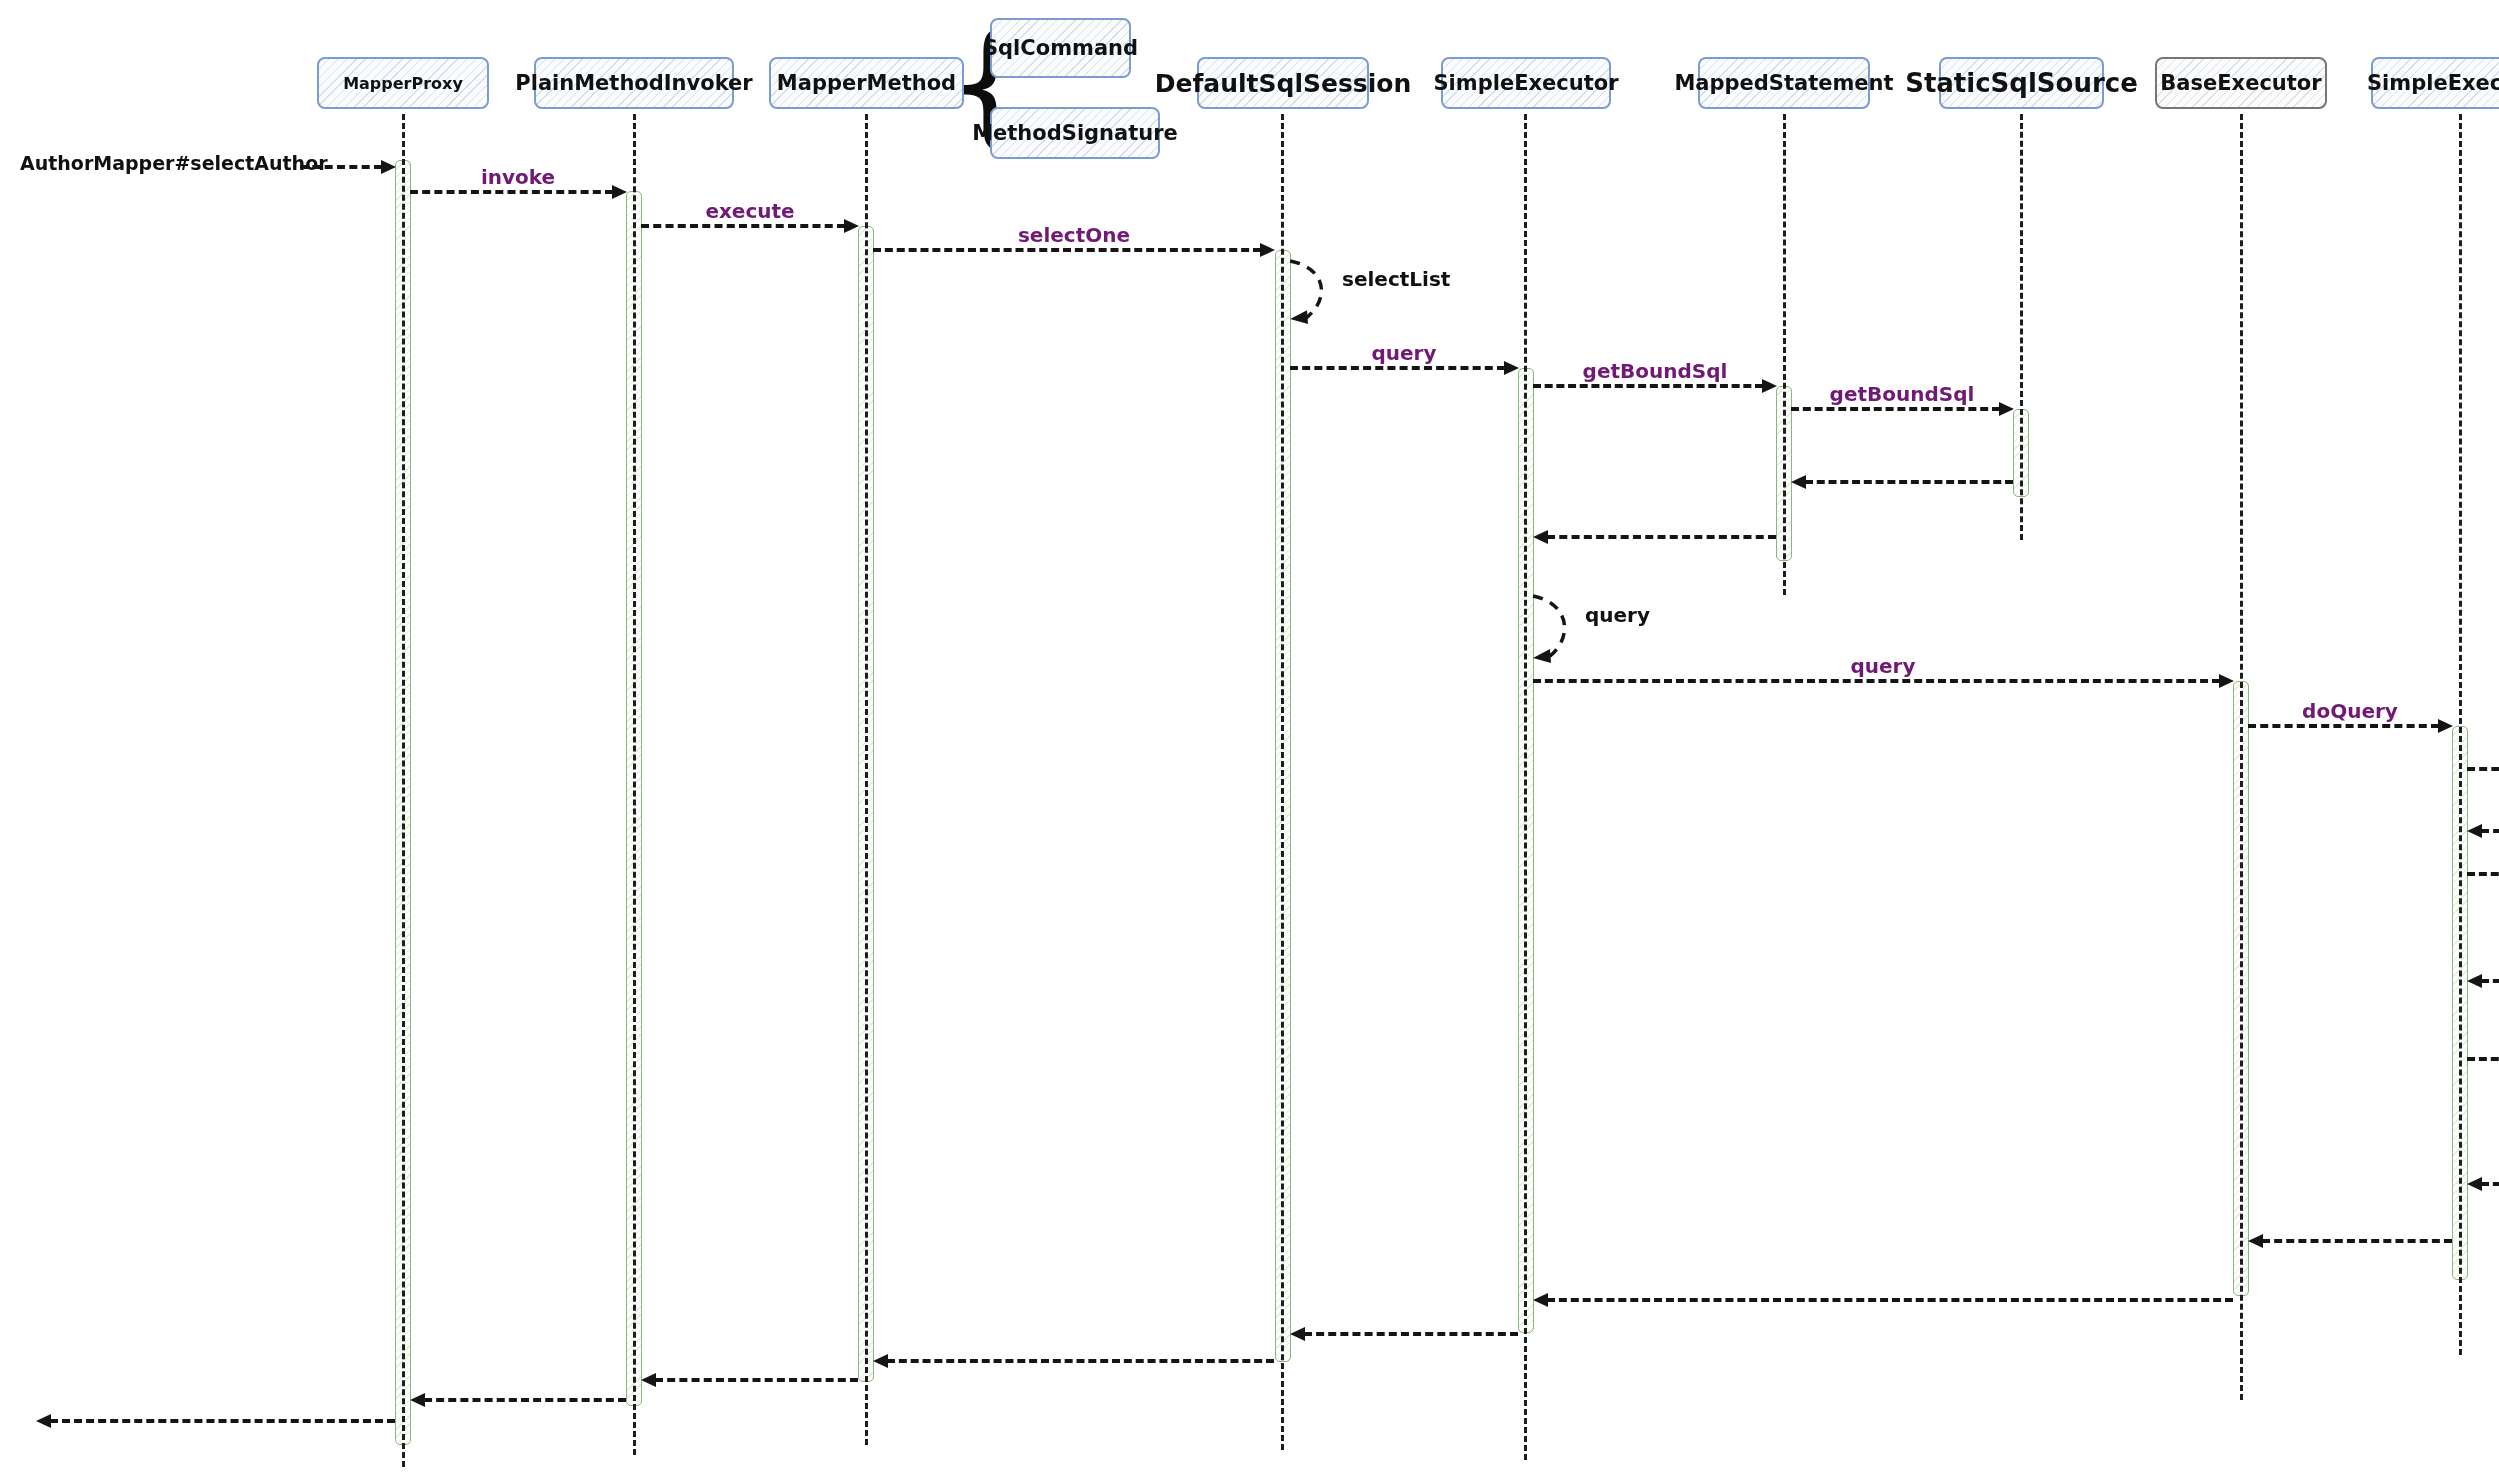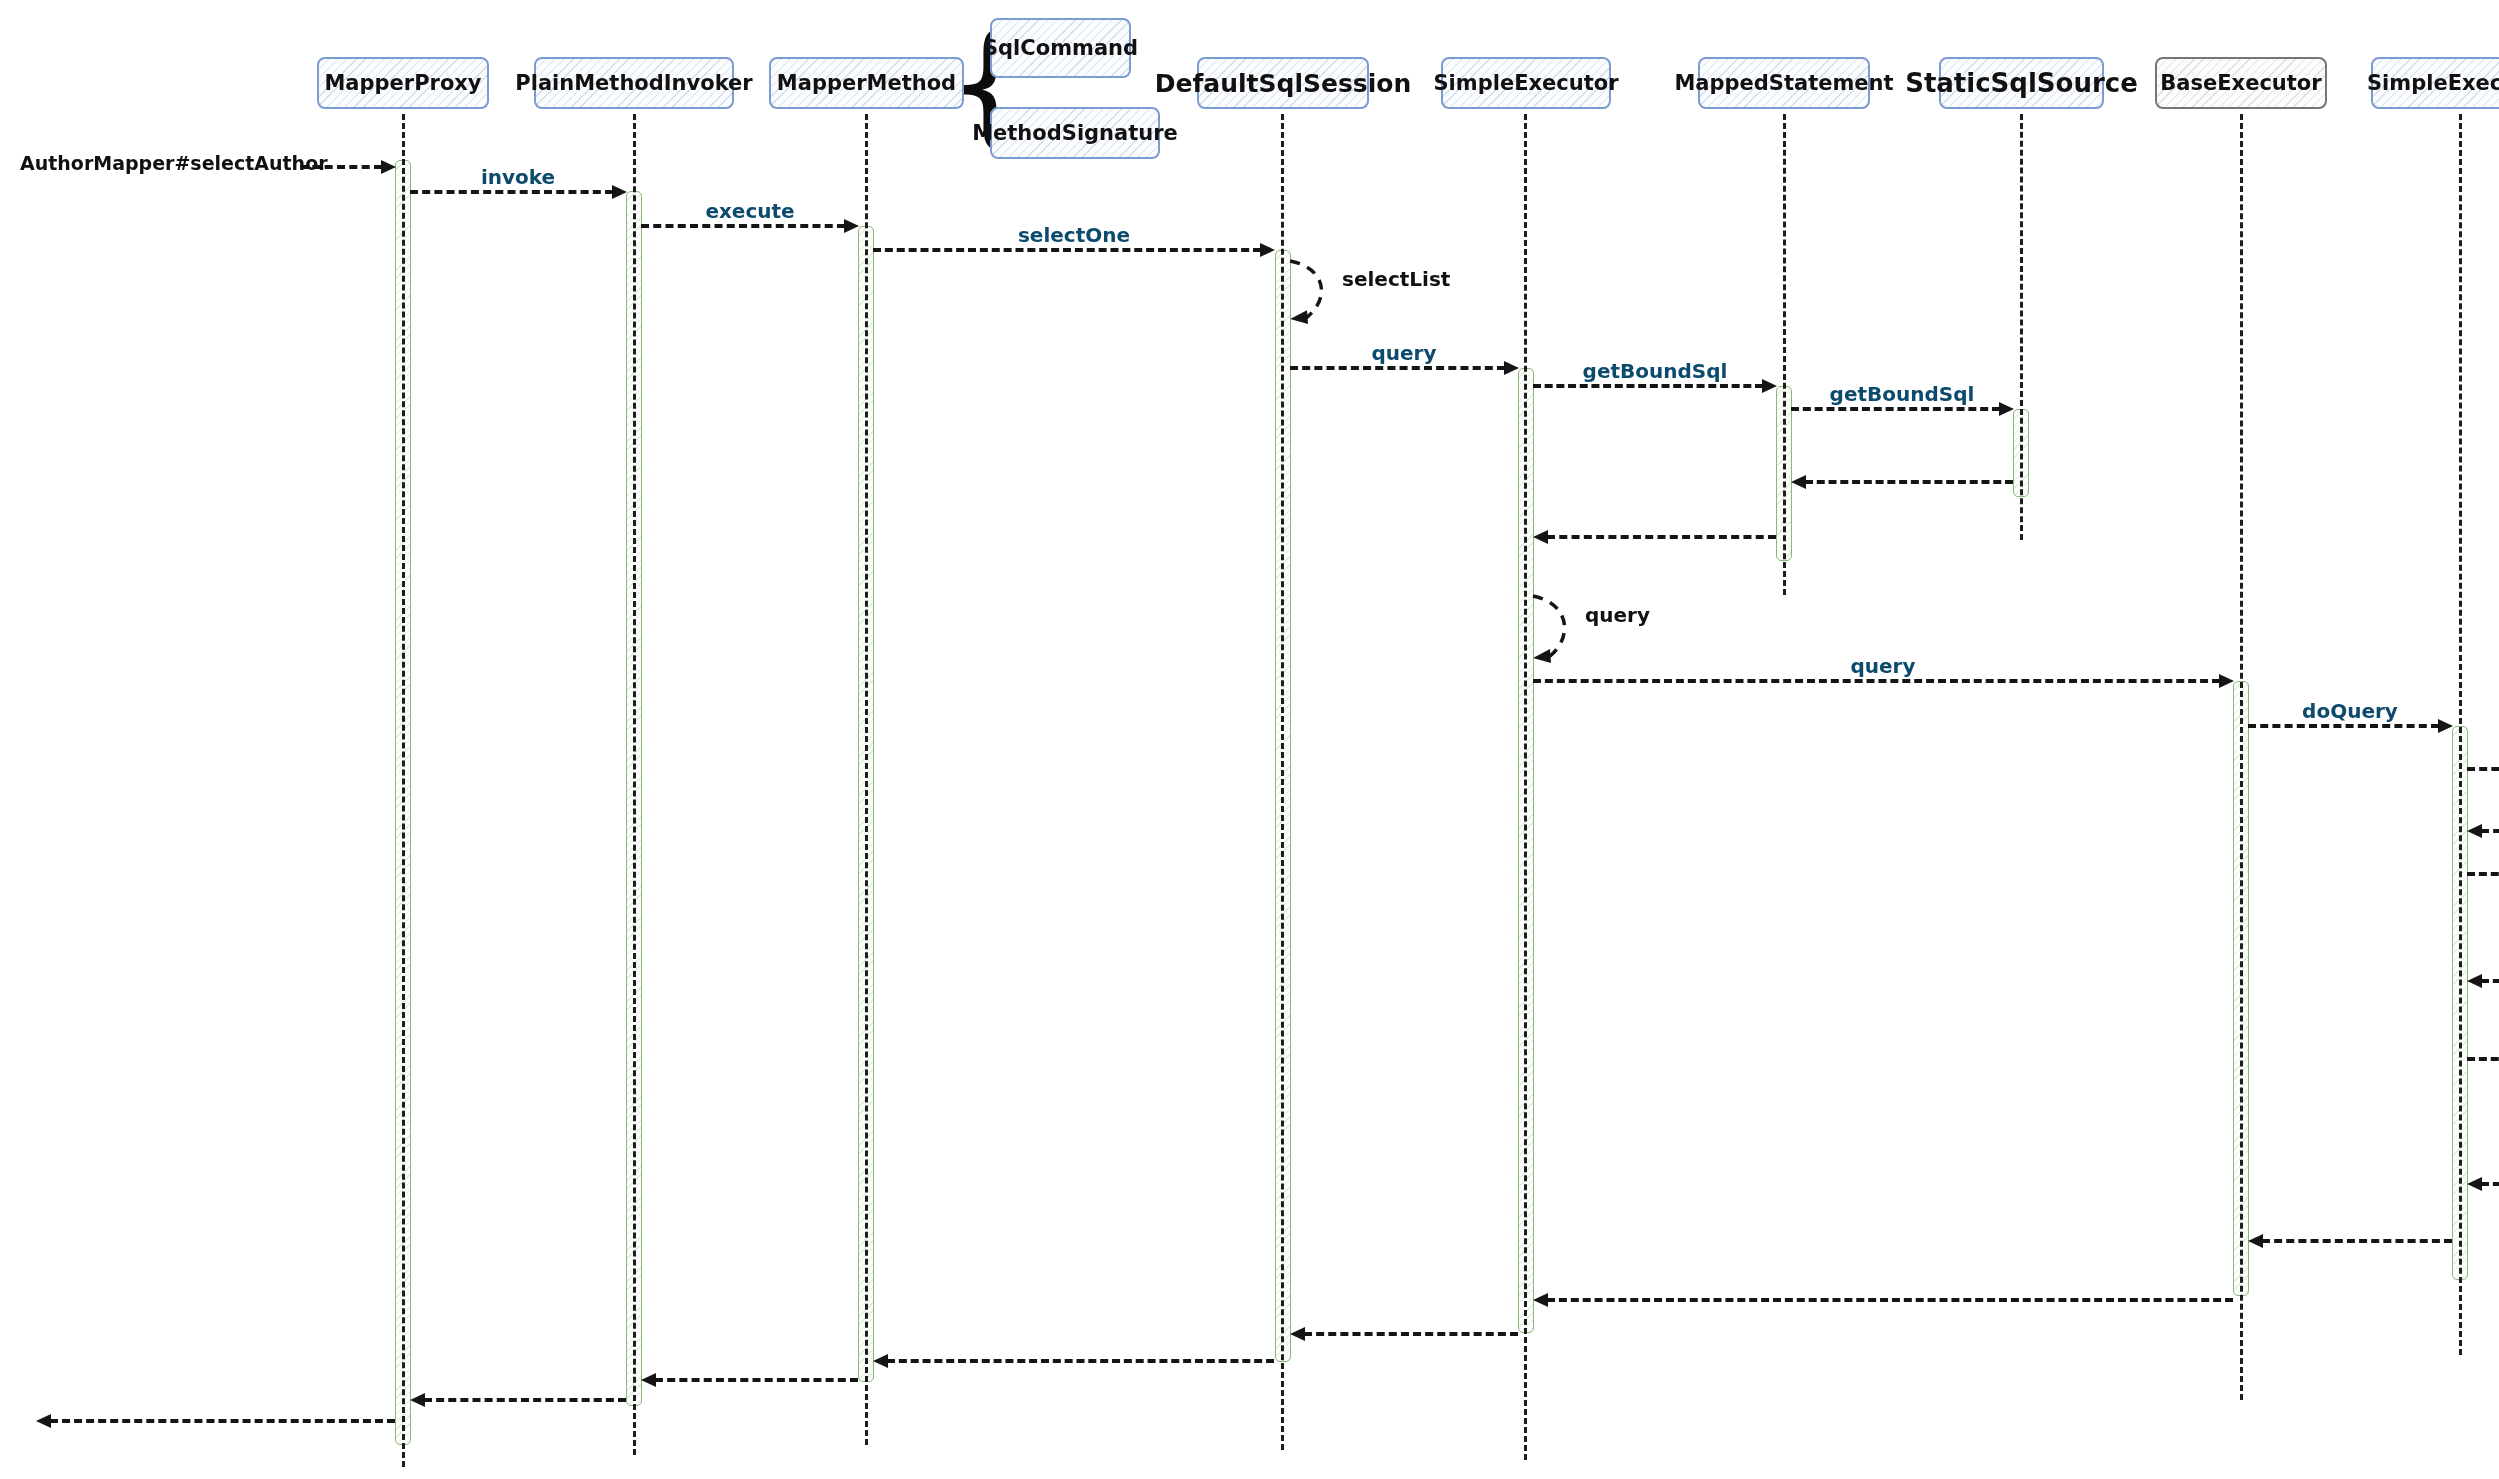--- a/index.html
+++ b/index.html
@@ -13,37 +13,37 @@
         background-image:repeating-linear-gradient(135deg,rgba(140,140,140,.26) 0px,rgba(140,140,140,.26) 1px,transparent 1px,transparent 6.5px);}
   .plabel{font-weight:bold;color:#111;white-space:nowrap;}
   .lifeline{position:absolute;width:0;border-left:3px dashed #1d1d1d;}
   .act{position:absolute;box-sizing:border-box;width:16px;border:1.5px solid #8ab87c;border-radius:5px;
        background-color:rgba(251,253,250,.35);
        background-image:repeating-linear-gradient(135deg,rgba(140,185,120,.25) 0px,rgba(140,185,120,.25) 1px,transparent 1px,transparent 5.5px);}
   .arrow{position:absolute;height:0;border-top:4px dashed #151515;}
   .head{position:absolute;width:0;height:0;border-top:7.5px solid transparent;border-bottom:7.5px solid transparent;}
   .head.right{border-left:15px solid #151515;}
   .head.left{border-right:15px solid #151515;}
-  .mlabel{position:absolute;width:300px;text-align:center;font-weight:bold;font-size:20px;color:#0c4a6e;white-space:nowrap;}
+  .mlabel{position:absolute;width:300px;text-align:center;font-weight:bold;font-size:20px;color:#701a75;white-space:nowrap;}
   .slabel{position:absolute;font-weight:bold;font-size:20px;color:#111;white-space:nowrap;}
   #caller-label{position:absolute;left:20px;top:152px;width:272px;text-align:right;
        font-weight:bold;font-size:19px;color:#111;white-space:nowrap;}
   #brace{position:absolute;left:943px;top:15px;font-size:146px;line-height:1;color:#0c0c0c;
        transform:scaleY(0.93);transform-origin:top left;font-weight:normal;}
   .selfloop{position:absolute;}
 </style>
 </head>
 <body>
 
 <div id="canvas">
   <div id="caller-label">AuthorMapper#selectAuthor</div>
   <div id="brace">{</div>
 
 <div class="pbox blue" style="left: 317px; top: 57px; width: 172px; height: 52px;">
-      <span class="plabel" style="font-size: 21px;">MapperProxy</span>
+      <span class="plabel" style="font-size: 16px;">MapperProxy</span>
     </div>
     <div class="pbox blue" style="left: 534px; top: 57px; width: 200px; height: 52px;">
       <span class="plabel" style="font-size: 21px;">PlainMethodInvoker</span>
     </div>
     <div class="pbox blue" style="left: 769px; top: 57px; width: 195px; height: 52px;">
       <span class="plabel" style="font-size: 21px;">MapperMethod</span>
     </div>
     <div class="pbox blue" style="left: 990px; top: 17.5px; width: 141px; height: 60px;">
       <span class="plabel" style="font-size: 21px;">SqlCommand</span>
     </div>

